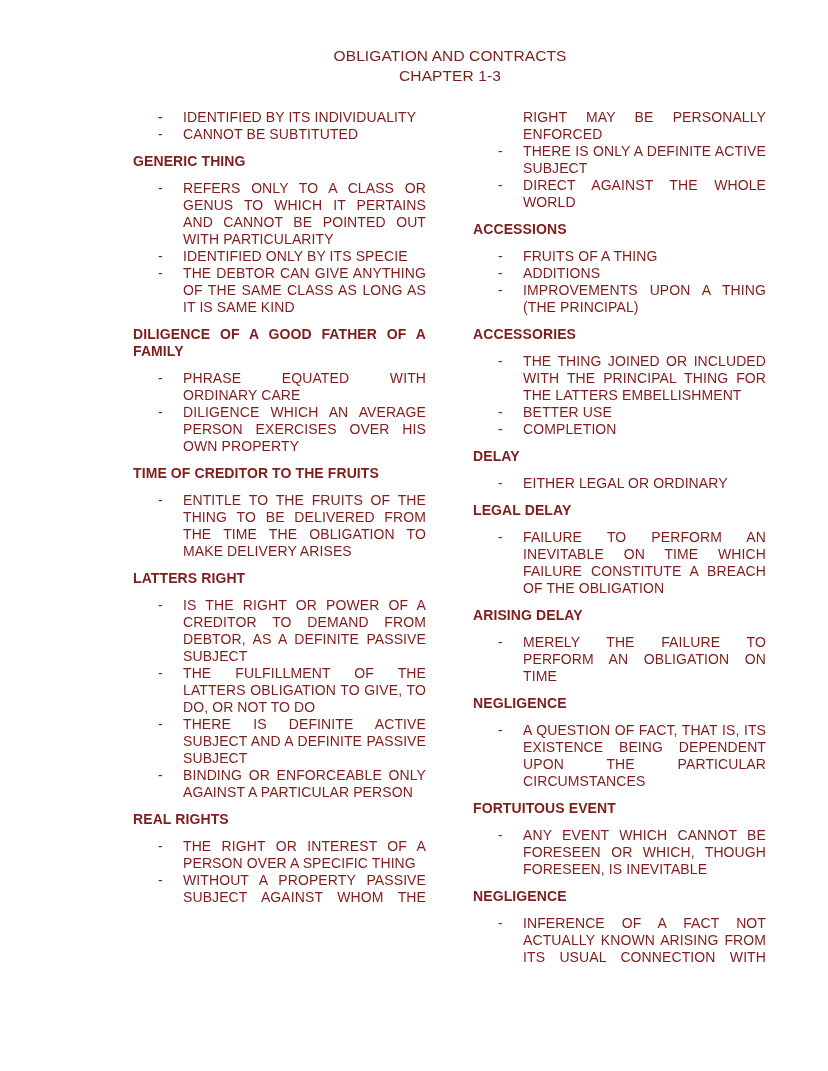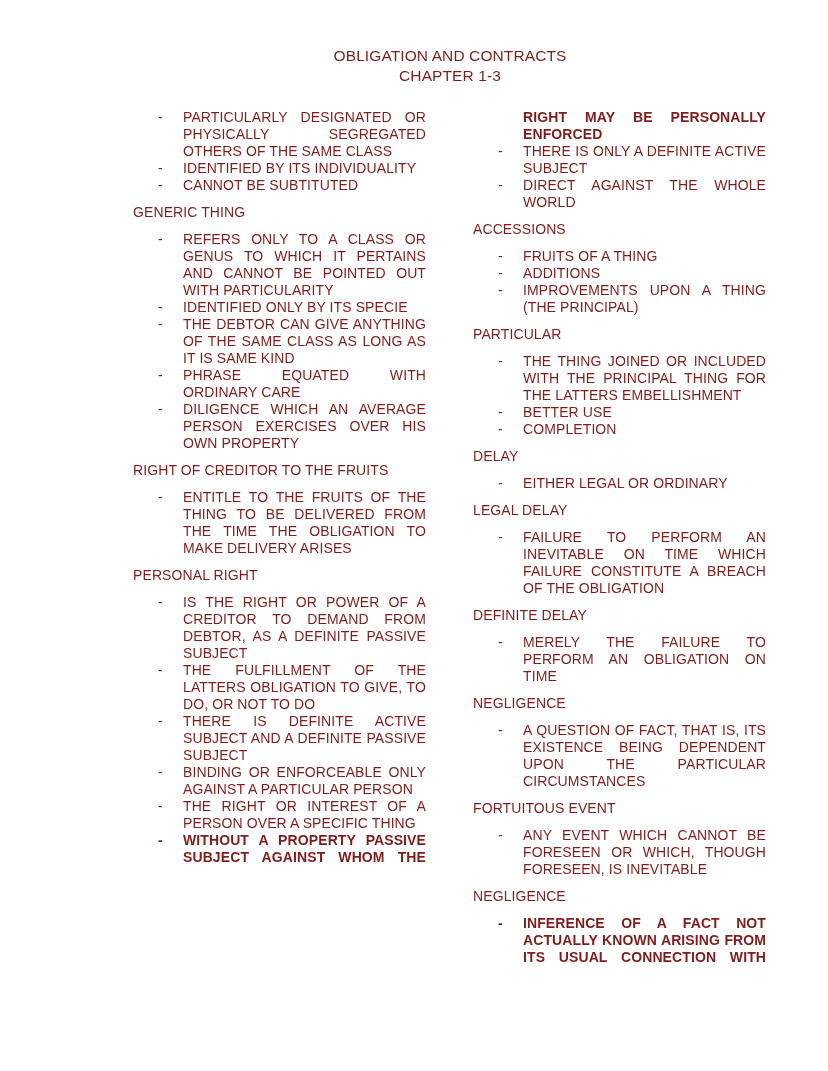--- a/index.html
+++ b/index.html
@@ -24,82 +24,84 @@
   .columns {
     display: flex;
     margin: 23px 98px 0 97px;
     gap: 47px;
     font-size: 14px;
     line-height: 17px;
   }
   .col { width: 293px; }
   .topic-heading {
     font-size: 14px;
-    font-weight: normal;
+    font-weight: bold;
     margin: 10px 0;
     text-align: justify;
     letter-spacing: 0.1px;
   }
   .blist { list-style: none; margin: 0; padding: 0; }
   .bullet {
     position: relative;
     padding-left: 50px;
     text-align: justify;
     letter-spacing: 0.1px;
   }
   .bullet .dash { position: absolute; left: 25px; top: 0; }
-  .bullet.jlast { text-align-last: justify; font-weight: bold; }
+  .bullet.jlast { text-align-last: justify; }
 </style>
 </head>
 <body>
 
 <div class="page">
   <div class="title-block">
     <div>OBLIGATION AND CONTRACTS</div>
     <div>CHAPTER 1-3</div>
   </div>
   <div class="columns">
     <div class="col">
         <section>
           <ul class="blist">
-            <li class="bullet"><span class="dash">-</span><span>PARTICULARLY DESIGNATED OR PHYSICALLY SEGREGATED OTHERS OF THE SAME CLASS</span></li>
+            <li class="bullet"><span class="dash">-</span></li>
             <li class="bullet"><span class="dash">-</span><span>IDENTIFIED BY ITS INDIVIDUALITY</span></li>
             <li class="bullet"><span class="dash">-</span><span>CANNOT BE SUBTITUTED</span></li>
           </ul>
         </section>
         <section>
           <h2 class="topic-heading">GENERIC THING</h2>
           <ul class="blist">
             <li class="bullet"><span class="dash">-</span><span>REFERS ONLY TO A CLASS OR GENUS TO WHICH IT PERTAINS AND CANNOT BE POINTED OUT WITH PARTICULARITY</span></li>
             <li class="bullet"><span class="dash">-</span><span>IDENTIFIED ONLY BY ITS SPECIE</span></li>
             <li class="bullet"><span class="dash">-</span><span>THE DEBTOR CAN GIVE ANYTHING OF THE SAME CLASS AS LONG AS IT IS SAME KIND</span></li>
           </ul>
         </section>
         <section>
+          <h2 class="topic-heading">DILIGENCE OF A GOOD FATHER OF A FAMILY</h2>
           <ul class="blist">
             <li class="bullet"><span class="dash">-</span><span>PHRASE EQUATED WITH ORDINARY CARE</span></li>
             <li class="bullet"><span class="dash">-</span><span>DILIGENCE WHICH AN AVERAGE PERSON EXERCISES OVER HIS OWN PROPERTY</span></li>
           </ul>
         </section>
         <section>
-          <h2 class="topic-heading">RIGHT OF CREDITOR TO THE FRUITS</h2>
+          <h2 class="topic-heading">TIME OF CREDITOR TO THE FRUITS</h2>
           <ul class="blist">
             <li class="bullet"><span class="dash">-</span><span>ENTITLE  TO THE FRUITS OF THE THING TO BE DELIVERED FROM THE TIME THE OBLIGATION TO MAKE DELIVERY ARISES</span></li>
           </ul>
         </section>
         <section>
-          <h2 class="topic-heading">PERSONAL RIGHT</h2>
+          <h2 class="topic-heading">LATTERS RIGHT</h2>
           <ul class="blist">
             <li class="bullet"><span class="dash">-</span><span>IS THE RIGHT OR POWER OF A CREDITOR TO DEMAND FROM DEBTOR, AS A DEFINITE PASSIVE SUBJECT</span></li>
             <li class="bullet"><span class="dash">-</span><span>THE FULFILLMENT OF THE LATTERS OBLIGATION TO GIVE, TO DO, OR NOT TO DO</span></li>
             <li class="bullet"><span class="dash">-</span><span>THERE IS DEFINITE ACTIVE SUBJECT AND A DEFINITE PASSIVE SUBJECT</span></li>
             <li class="bullet"><span class="dash">-</span><span>BINDING OR ENFORCEABLE ONLY AGAINST A PARTICULAR PERSON</span></li>
           </ul>
         </section>
         <section>
+          <h2 class="topic-heading">REAL RIGHTS</h2>
           <ul class="blist">
             <li class="bullet"><span class="dash">-</span><span>THE RIGHT OR INTEREST OF A PERSON OVER A SPECIFIC THING</span></li>
             <li class="bullet jlast"><span class="dash">-</span><span>WITHOUT A PROPERTY PASSIVE SUBJECT AGAINST WHOM THE</span></li>
           </ul>
         </section>
       </div>
     <div class="col">
         <section>
           <ul class="blist">
             <li class="bullet jlast"><span>RIGHT MAY BE PERSONALLY ENFORCED</span></li>
@@ -109,41 +111,41 @@
         </section>
         <section>
           <h2 class="topic-heading">ACCESSIONS</h2>
           <ul class="blist">
             <li class="bullet"><span class="dash">-</span><span>FRUITS OF A THING</span></li>
             <li class="bullet"><span class="dash">-</span><span>ADDITIONS</span></li>
             <li class="bullet"><span class="dash">-</span><span>IMPROVEMENTS UPON A THING (THE PRINCIPAL)</span></li>
           </ul>
         </section>
         <section>
-          <h2 class="topic-heading">PARTICULAR</h2>
+          <h2 class="topic-heading">ACCESSORIES</h2>
           <ul class="blist">
             <li class="bullet"><span class="dash">-</span><span>THE THING JOINED OR INCLUDED WITH THE PRINCIPAL THING FOR THE LATTERS EMBELLISHMENT</span></li>
             <li class="bullet"><span class="dash">-</span><span>BETTER USE</span></li>
             <li class="bullet"><span class="dash">-</span><span>COMPLETION</span></li>
           </ul>
         </section>
         <section>
           <h2 class="topic-heading">DELAY</h2>
           <ul class="blist">
             <li class="bullet"><span class="dash">-</span><span>EITHER LEGAL OR ORDINARY</span></li>
           </ul>
         </section>
         <section>
           <h2 class="topic-heading">LEGAL DELAY</h2>
           <ul class="blist">
             <li class="bullet"><span class="dash">-</span><span>FAILURE TO PERFORM AN INEVITABLE ON TIME WHICH FAILURE CONSTITUTE A BREACH OF THE OBLIGATION</span></li>
           </ul>
         </section>
         <section>
-          <h2 class="topic-heading">DEFINITE DELAY</h2>
+          <h2 class="topic-heading">ARISING DELAY</h2>
           <ul class="blist">
             <li class="bullet"><span class="dash">-</span><span>MERELY THE FAILURE TO PERFORM AN OBLIGATION ON TIME</span></li>
           </ul>
         </section>
         <section>
           <h2 class="topic-heading">NEGLIGENCE</h2>
           <ul class="blist">
             <li class="bullet"><span class="dash">-</span><span>A QUESTION OF FACT, THAT IS, ITS EXISTENCE BEING DEPENDENT UPON THE PARTICULAR CIRCUMSTANCES</span></li>
           </ul>
         </section>

